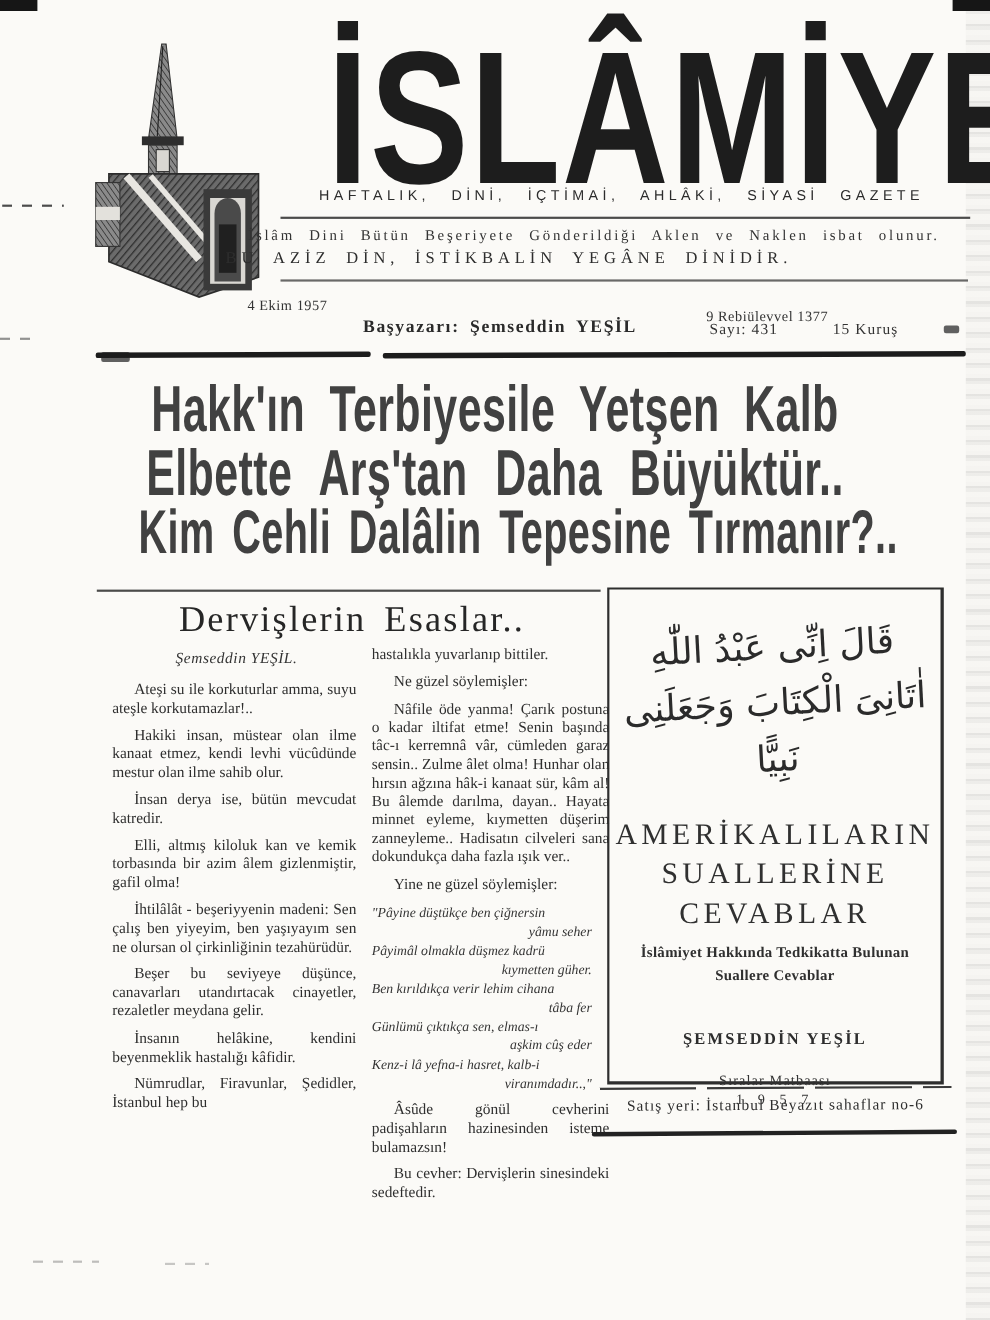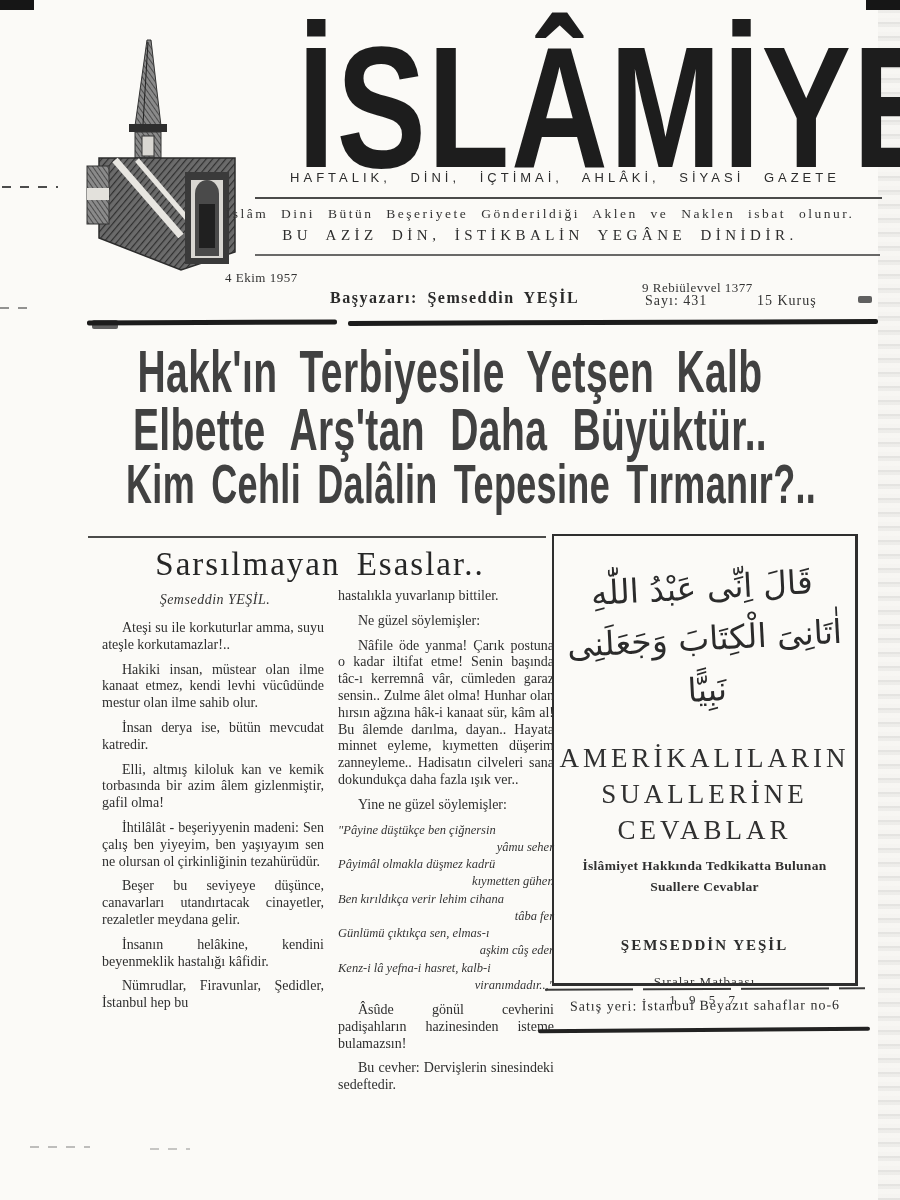--- a/index.html
+++ b/index.html
@@ -35,21 +35,21 @@
   .masthead-sub{
     position:absolute;left:250px;top:170px;width:630px;text-align:center;
     font-family:"Liberation Sans", sans-serif;font-size:13px;color:#2c2c2c;
     letter-spacing:4px;word-spacing:12px;white-space:nowrap;
   }
   .motto1{
     position:absolute;left:205px;top:206px;width:670px;text-align:center;
     font-size:13.5px;letter-spacing:2.5px;word-spacing:7px;color:#333;white-space:nowrap;
   }
   .motto2{
-    position:absolute;left:205px;top:227px;width:670px;text-align:center;
+    position:absolute;left:205px;top:227px;width:670px;text-align:left;
     font-size:15px;letter-spacing:4.5px;word-spacing:6px;color:#2d2d2d;white-space:nowrap;
   }
   .date-left{position:absolute;left:225px;top:270px;font-size:13px;color:#333;letter-spacing:.5px;}
   .date-right{position:absolute;left:642px;top:280px;font-size:13px;color:#333;letter-spacing:.5px;}
   .editor{position:absolute;left:330px;top:289px;font-size:16px;font-weight:bold;
     letter-spacing:1.5px;word-spacing:4px;color:#2a2a2a;}
   .issue{position:absolute;left:645px;top:293px;font-size:14px;color:#333;letter-spacing:1px;}
   .price{position:absolute;left:757px;top:293px;font-size:14px;color:#333;letter-spacing:1px;}
   
   .headline{
@@ -69,21 +69,21 @@
     position:absolute;left:110px;top:592px;width:210px;text-align:center;
     font-style:italic;font-size:14px;color:#333;letter-spacing:.5px;
   }
   .col{position:absolute;font-size:14px;line-height:1.2;color:#2e2e2e;text-align:justify;}
   .col p{margin:0 0 8px 0;text-indent:20px;}
   .col p.noindent{text-indent:0;}
   .col1{left:102px;top:620px;width:222px;}
   .col2{left:338px;top:588px;width:216px;}
   .poem{font-style:italic;font-size:12.5px;line-height:1.38;color:#343434;margin:4px 0 8px 0;}
   .poem .pl{text-align:left;}
-  .poem .pr{text-align:right;padding-right:0;}
+  .poem .pr{text-align:right;padding-right:16px;}
   
   .ad-box{
     position:absolute;left:552px;top:534px;width:306px;height:452px;
     border:2px solid #2e2e2e;border-right-width:3px;border-bottom-width:3px;
     box-sizing:border-box;text-align:center;color:#2a2a2a;
   }
   .arabic{
     margin-top:26px;direction:rtl;font-family:"DejaVu Sans", sans-serif;
     font-size:33px;line-height:1.55;color:#2b2b2b;transform:rotate(-3deg);
   }
@@ -171,21 +171,21 @@
 
   <div class="rule rule-thick" style="left:87px;top:320px;width:250px;transform:rotate(-.25deg);"></div>
   <div class="rule rule-thick" style="left:348px;top:320px;width:530px;transform:rotate(-.2deg);"></div>
 
   <div class="headline hl1">Hakk'ın Terbiyesile Yetşen Kalb</div>
   <div class="headline hl2">Elbette Arş'tan Daha Büyüktür..</div>
   <div class="headline hl3">Kim Cehli Dalâlin Tepesine Tırmanır?..</div>
 
   <div class="rule rule-thin" style="left:88px;top:536px;width:458px;"></div>
 
-  <div class="article-title">Sarsılmayan Esaslar..</div>
+  <div class="article-title">Dervişlerin Esaslar..</div>
   <div class="byline">Şemseddin YEŞİL.</div>
 
   <div class="col col1">
     <p>Ateşi su ile korkuturlar amma, suyu ateşle korkutamazlar!..</p>
     <p>Hakiki insan, müstear olan ilme kanaat etmez, kendi levhi vücûdünde mestur olan ilme sahib olur.</p>
     <p>İnsan derya ise, bütün mevcudat katredir.</p>
     <p>Elli, altmış kiloluk kan ve kemik torbasında bir azim âlem gizlenmiştir, gafil olma!</p>
     <p>İhtilâlât - beşeriyyenin madeni: Sen çalış ben yiyeyim, ben yaşıyayım sen ne olursan ol çirkinliğinin tezahürüdür.</p>
     <p>Beşer bu seviyeye düşünce, canavarları utandırtacak cinayetler, rezaletler meydana gelir.</p>
     <p>İnsanın helâkine, kendini beyenmeklik hastalığı kâfidir.</p>

